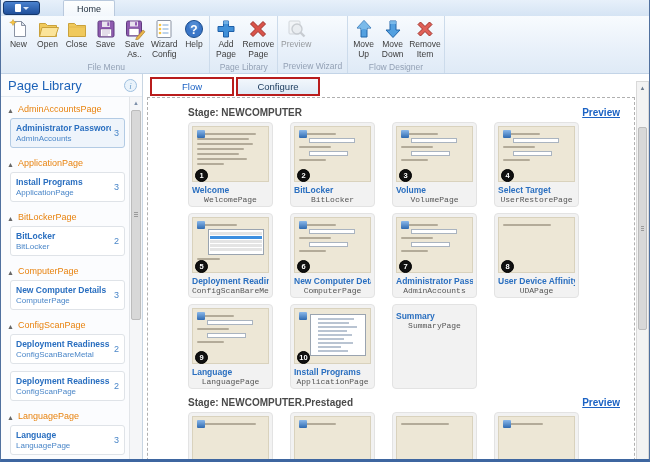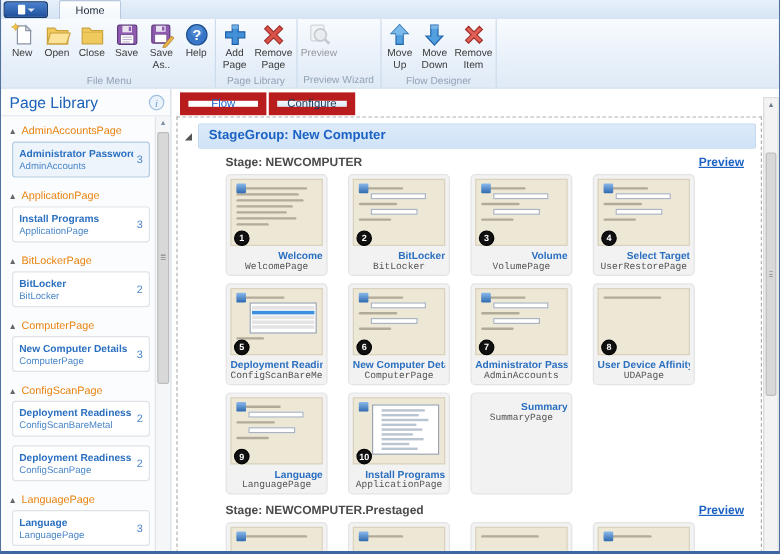--- a/index.html
+++ b/index.html
@@ -39,21 +39,21 @@
     height: 16px; background: linear-gradient(#e7f0fa, #d5e4f4);
     display: flex; align-items: flex-end; padding: 0 0 0 2px;
   }
   .app-button {
     width: 37px; height: 14px; margin-bottom: 1px; border-radius: 3px; border: 1px solid #16386b;
     background: linear-gradient(#4a82cf, #1f4f9a); display: flex; align-items: center; justify-content: center; gap: 2px;
   }
   .app-doc { width: 6px; height: 8px; background: #fff; border-radius: 1px; }
   .app-caret { width:0; height:0; border-left:3px solid transparent; border-right:3px solid transparent; border-top:3px solid #dce8f8; }
   .home-tab {
-    margin-left: 9px; width: 52px; height: 16px; border: 1px solid #b9c9dd; border-bottom: none;
+    margin-left: 23px; width: 52px; height: 16px; border: 1px solid #b9c9dd; border-bottom: none;
     border-radius: 2px 2px 0 0; background: linear-gradient(#fdfefe,#f2f7fc);
     display: flex; align-items: center; justify-content: center; font-size: 9px; color: #1c2b3a; text-align: right;
   }
 
   
   .ribbon {
     height: 58px; display: flex; align-items: stretch; padding: 0 2px;
     background: linear-gradient(#f8fbfe, #e9f1fa 55%, #dfeaf6);
     border-bottom: 1px solid #c3d4e7;
   }
@@ -101,22 +101,22 @@
   .sb-arrow { position: absolute; left: 0; right: 0; height: 12px; display: flex; align-items: center; justify-content: center; font-size: 6px; color: #7b8ea8; background: #f5f6f8; }
   .sb-arrow.up { top: 0; }
   .sb-thumb { position: absolute; left: 1px; right: 1px; background: #d8d8d8; border: 1px solid #bcbcbc; border-radius: 2px; }
   .sb-grip { position: absolute; left: 2px; right: 2px; top: 50%; height: 5px; margin-top: -3px;
     background: repeating-linear-gradient(#9a9a9a 0 1px, transparent 1px 2px); }
 
   
   .main { flex: 1; position: relative; background: #fff; }
   .tabs-row { height: 23px; display: flex; gap: 2px; padding: 3px 0 0 7px; }
   .tab {
-    width: 72px; height: 19px; display: flex; align-items: center; justify-content: center;
-    font-size: 9.5px; border: 7px solid #b91c1c; color: #1a3a5c;
+    width: 84px; height: 19px; display: flex; align-items: center; justify-content: center;
+    font-size: 9.5px; border: 2px solid #b91c1c; color: #1a3a5c;
     background: linear-gradient(#f2f7fc, #dfeaf6);
   }
   .tab.active { background: #fff; color: #1b62c4; }
 
   .stage-area {
     position: absolute; top: 23px; left: 4px; right: 14px; bottom: -2px;
     border: 1px dashed #b0b0b0; background: #fff; padding: 3px 4px;
   }
   .sg-header-row { display: flex; align-items: flex-start; gap: 5px; margin: 2px 0 0 2px; }
   .sg-collapse { width: 0; height: 0; border-bottom: 6px solid #555; border-left: 6px solid transparent; margin-top: 8px; }
@@ -130,21 +130,21 @@
   .preview-link { color: #1b62c4; font-weight: bold; font-size: 10px; text-decoration: underline; cursor: pointer; }
   .page-grid { display: flex; flex-wrap: wrap; gap: 6px 17px; }
   .page-card { width: 85px; background: #f2f2f2; border: 1px solid #e3e3e3; border-radius: 4px; padding: 3px 3px 2px; }
   .mini-wrap { position: relative; }
   .mini { height: 56px; background: #ede7d6; border: 1px solid #d9d2bd; overflow: hidden; padding: 3px 4px; }
   .badge {
     position: absolute; left: 3px; bottom: 0; width: 13px; height: 13px; background: #101010; border: 1px solid #000;
     border-radius: 50%; color: #fff; font-size: 7.5px; font-weight: bold;
     display: flex; align-items: center; justify-content: center;
   }
-  .page-title { text-align: right; color: #2a6fc0; font-weight: bold; font-size: 8.5px; margin-top: 3px; white-space: nowrap; overflow: hidden; }
+  .page-title { text-align: left; color: #2a6fc0; font-weight: bold; font-size: 8.5px; margin-top: 3px; white-space: nowrap; overflow: hidden; }
   .page-sub { text-align: center; color: #555; font-size: 8px; white-space: nowrap; overflow: hidden; font-family: Liberation Mono, monospace; }
 
   
   .mini-ic { width: 8px; height: 8px; border-radius: 1px; background: linear-gradient(#8ab8ea, #2f6ab0); float: left; margin: 0 3px 2px 0; }
   .ml { height: 2px; background: #b3ab99; border-radius: 1px; margin: 3px 0; }
   .mi { height: 5px; background: #fff; border: 1px solid #aab4c0; margin: 2px 0 2px 10px; }
   .mbox { background: #fff; border: 1px solid #9aa4b0; margin: 2px 0 0 11px; padding: 1px; }
   .mrow { height: 3px; margin: 1px 0; background: #e4e4e4; }
   .mrow.sel { background: #3d8fe0; }
   .tln { height: 2px; background: #b9c4d2; margin: 2px 1px 2px 6px; }
@@ -219,20 +219,33 @@
                 <rect x="5" y="10.5" width="10" height="7" fill="#fff" stroke="#5f3a7e" stroke-width="0.5"></rect>
                 <path d="M12.5 19.5l6.5-7.5 2 1.7-6.5 7.5-2.8.6z" fill="#e8b44c" stroke="#a87b22" stroke-width="0.6"></path>
               </svg>
           </span>
           <span class="rlabel">Save
 As..</span>
         </div>
         <div class="rbtn">
           <span class="ricon">
             <svg viewBox="0 0 22 22" width="22" height="22">
+                <rect x="4" y="2.5" width="14" height="17" rx="1" fill="#fff" stroke="#8a93a3"></rect>
+                <circle cx="7" cy="7" r="1.3" fill="#f6c445"></circle>
+                <circle cx="7" cy="11" r="1.3" fill="#f6c445"></circle>
+                <circle cx="7" cy="15" r="1.3" fill="#f6c445"></circle>
+                <path d="M9.5 7h6M9.5 11h6M9.5 15h6" stroke="#7da7d8" stroke-width="1.2"></path>
+              </svg>
+          </span>
+          <span class="rlabel">Wizard
+Config</span>
+        </div>
+        <div class="rbtn">
+          <span class="ricon">
+            <svg viewBox="0 0 22 22" width="22" height="22">
                 <circle cx="11" cy="11" r="8.5" fill="#3a76c8" stroke="#1c4d8c"></circle>
                 <circle cx="11" cy="8" r="5" fill="#5e96d8" opacity="0.6"></circle>
                 <text x="11" y="15.5" text-anchor="middle" font-size="12" font-weight="bold" fill="#fff" font-family="Liberation Sans, sans-serif">?</text>
               </svg>
           </span>
           <span class="rlabel">Help</span>
         </div>
       </div>
       <div class="rgroup-label">File Menu</div>
     </div>
@@ -420,24 +433,20 @@
       </div>
     </div>
 
     <div class="main">
       <div class="tabs-row">
         <div class="tab active">Flow</div>
         <div class="tab">Configure</div>
       </div>
 
       <div class="stage-area">
-        <div class="sg-header-row">
-          <div class="sg-collapse"></div>
-          <div class="sg-bar">StageGroup: New Computer</div>
-        </div>
         <div class="stages">
             <div class="stage-section">
               <div class="stage-head">
                 <div class="stage-name">Stage: NEWCOMPUTER</div>
                 <a class="preview-link">Preview</a>
               </div>
               <div class="page-grid">
                 <div class="page-card">
                   <div class="mini-wrap">
                     <div class="mini">

